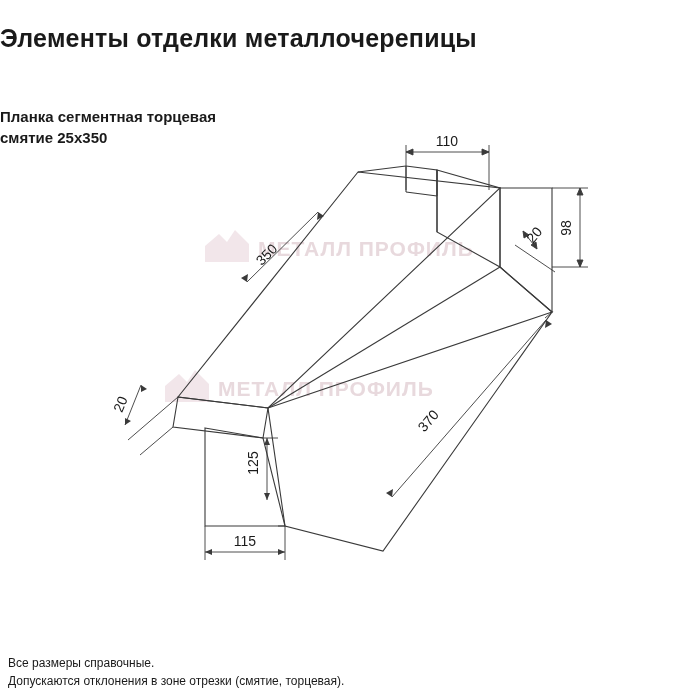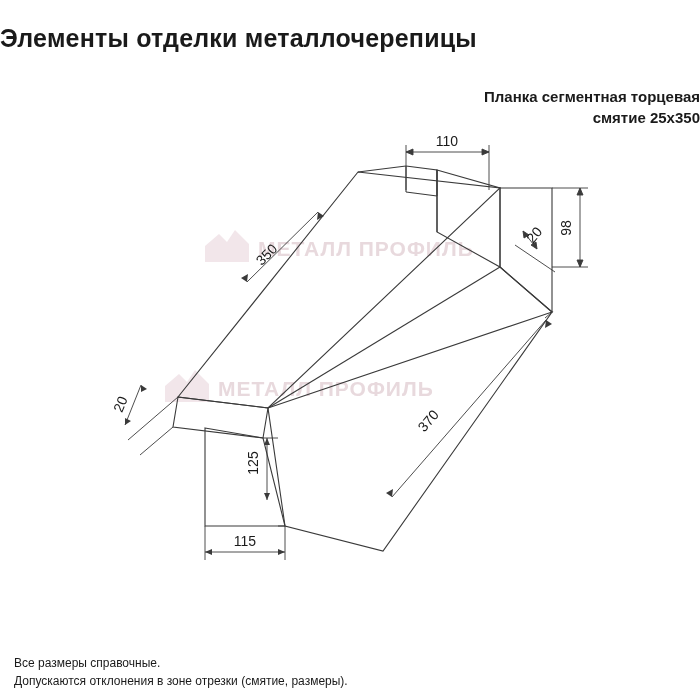--- a/index.html
+++ b/index.html
@@ -23,36 +23,36 @@
     position: absolute;
     top: 24px;
     left: 0;
     width: 700px;
     font-size: 25px;
     font-weight: bold;
     letter-spacing: 0.2px;
   }
   .subtitle {
     position: absolute;
-    top: 86px;
+    top: 106px;
     left: 0;
     width: 700px;
-    text-align: right;
+    text-align: left;
     font-size: 15px;
     font-weight: bold;
     line-height: 21px;
   }
   .drawing {
     position: absolute;
     top: 0;
     left: 0;
   }
   .footnotes {
     position: absolute;
-    left: 14px;
+    left: 8px;
     bottom: 10px;
     font-size: 12px;
     line-height: 18px;
     color: #1a1a1a;
   }
   .footnotes div {
     white-space: nowrap;
   }
   svg text {
     font-family: "Liberation Sans", sans-serif;
@@ -180,16 +180,16 @@
         <path d="M546,320 l-1,8 l7,-4 Z" fill="#3a3a3a" stroke="none"></path>
         <path d="M392,497 l1,-8 l-7,4 Z" fill="#3a3a3a" stroke="none"></path>
         <text class="dimtext" x="432" y="424" text-anchor="middle" transform="rotate(-49 432,424)" stroke="none">370</text>
       </g>
 
     </g>
   </svg>
 
   <div class="footnotes">
     <div>Все размеры справочные.</div>
-    <div>Допускаются отклонения в зоне отрезки (смятие, размеры).</div>
+    <div>Допускаются отклонения в зоне отрезки (смятие, торцевая).</div>
   </div>
 
 </div>
 
 </body></html>

